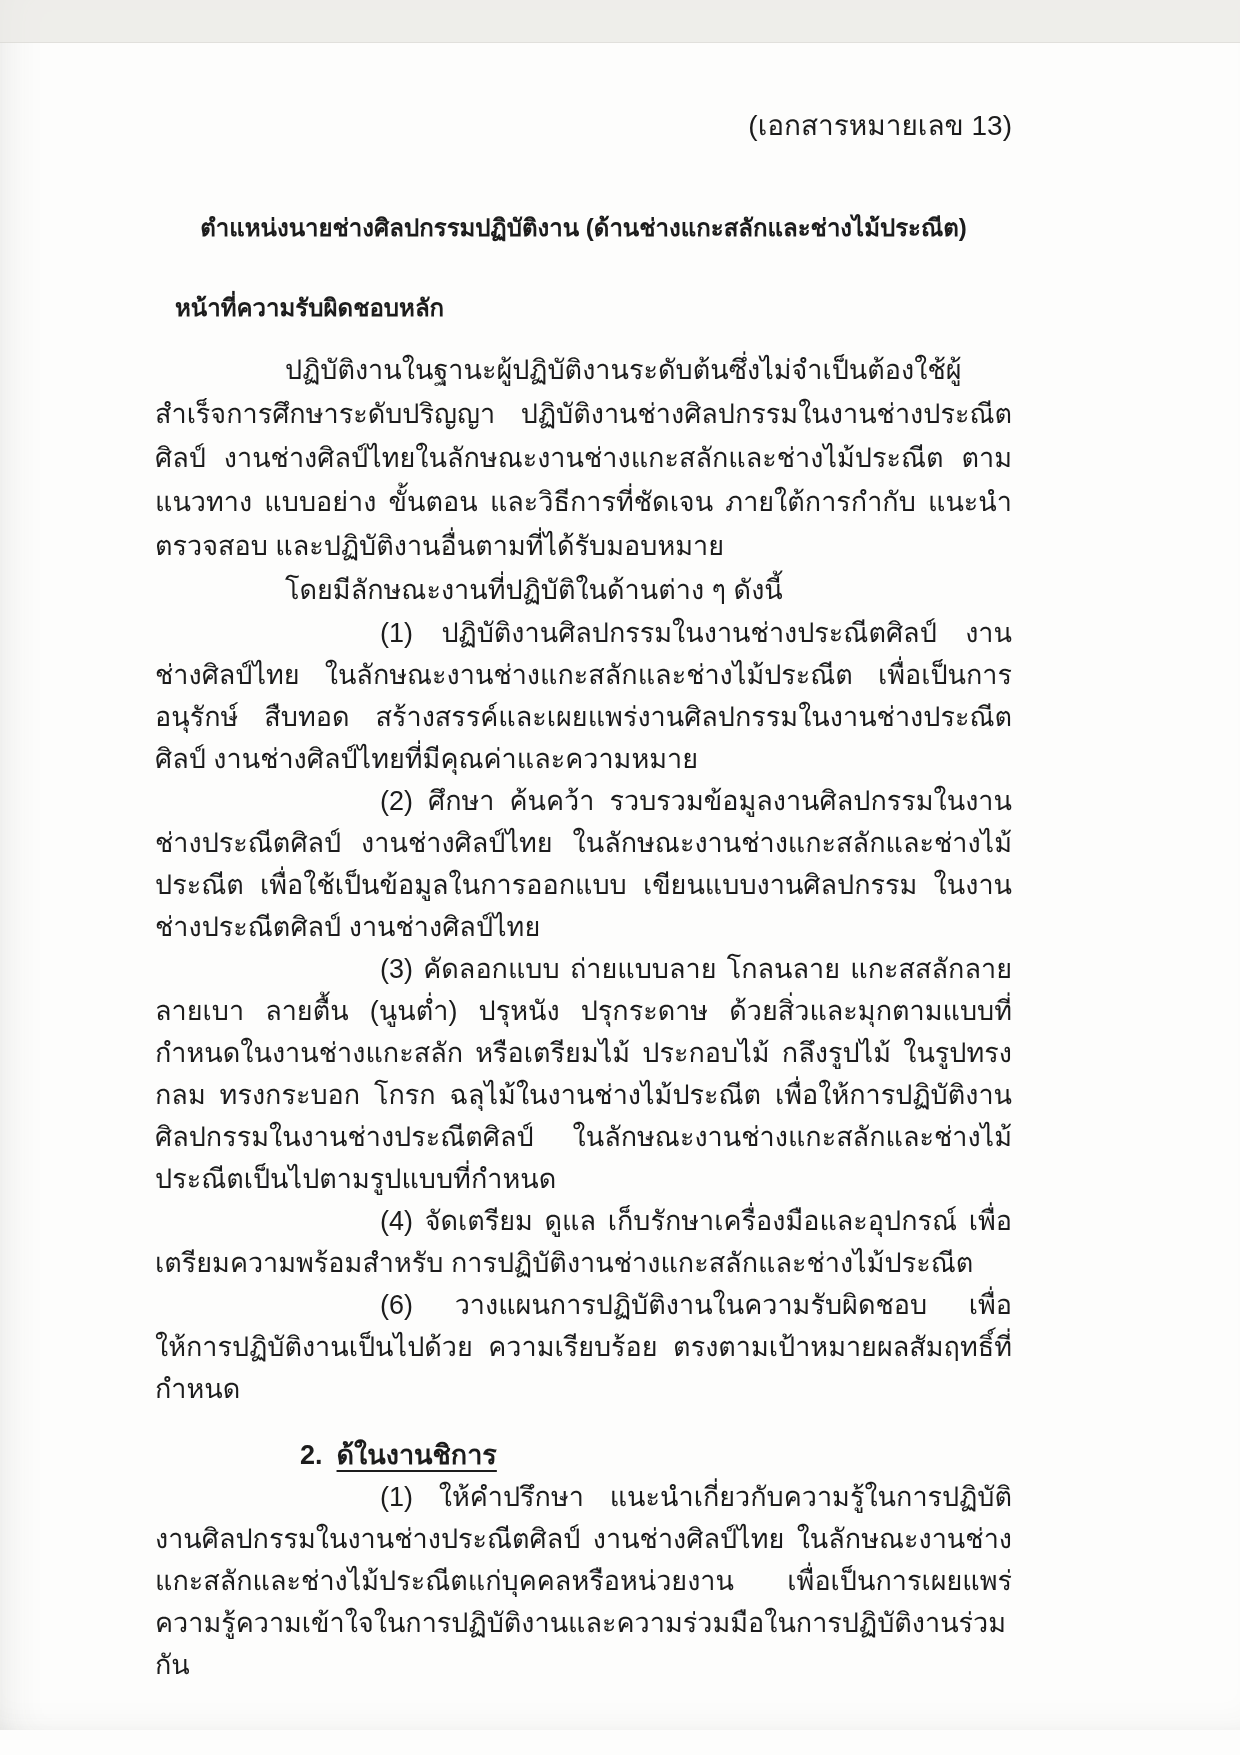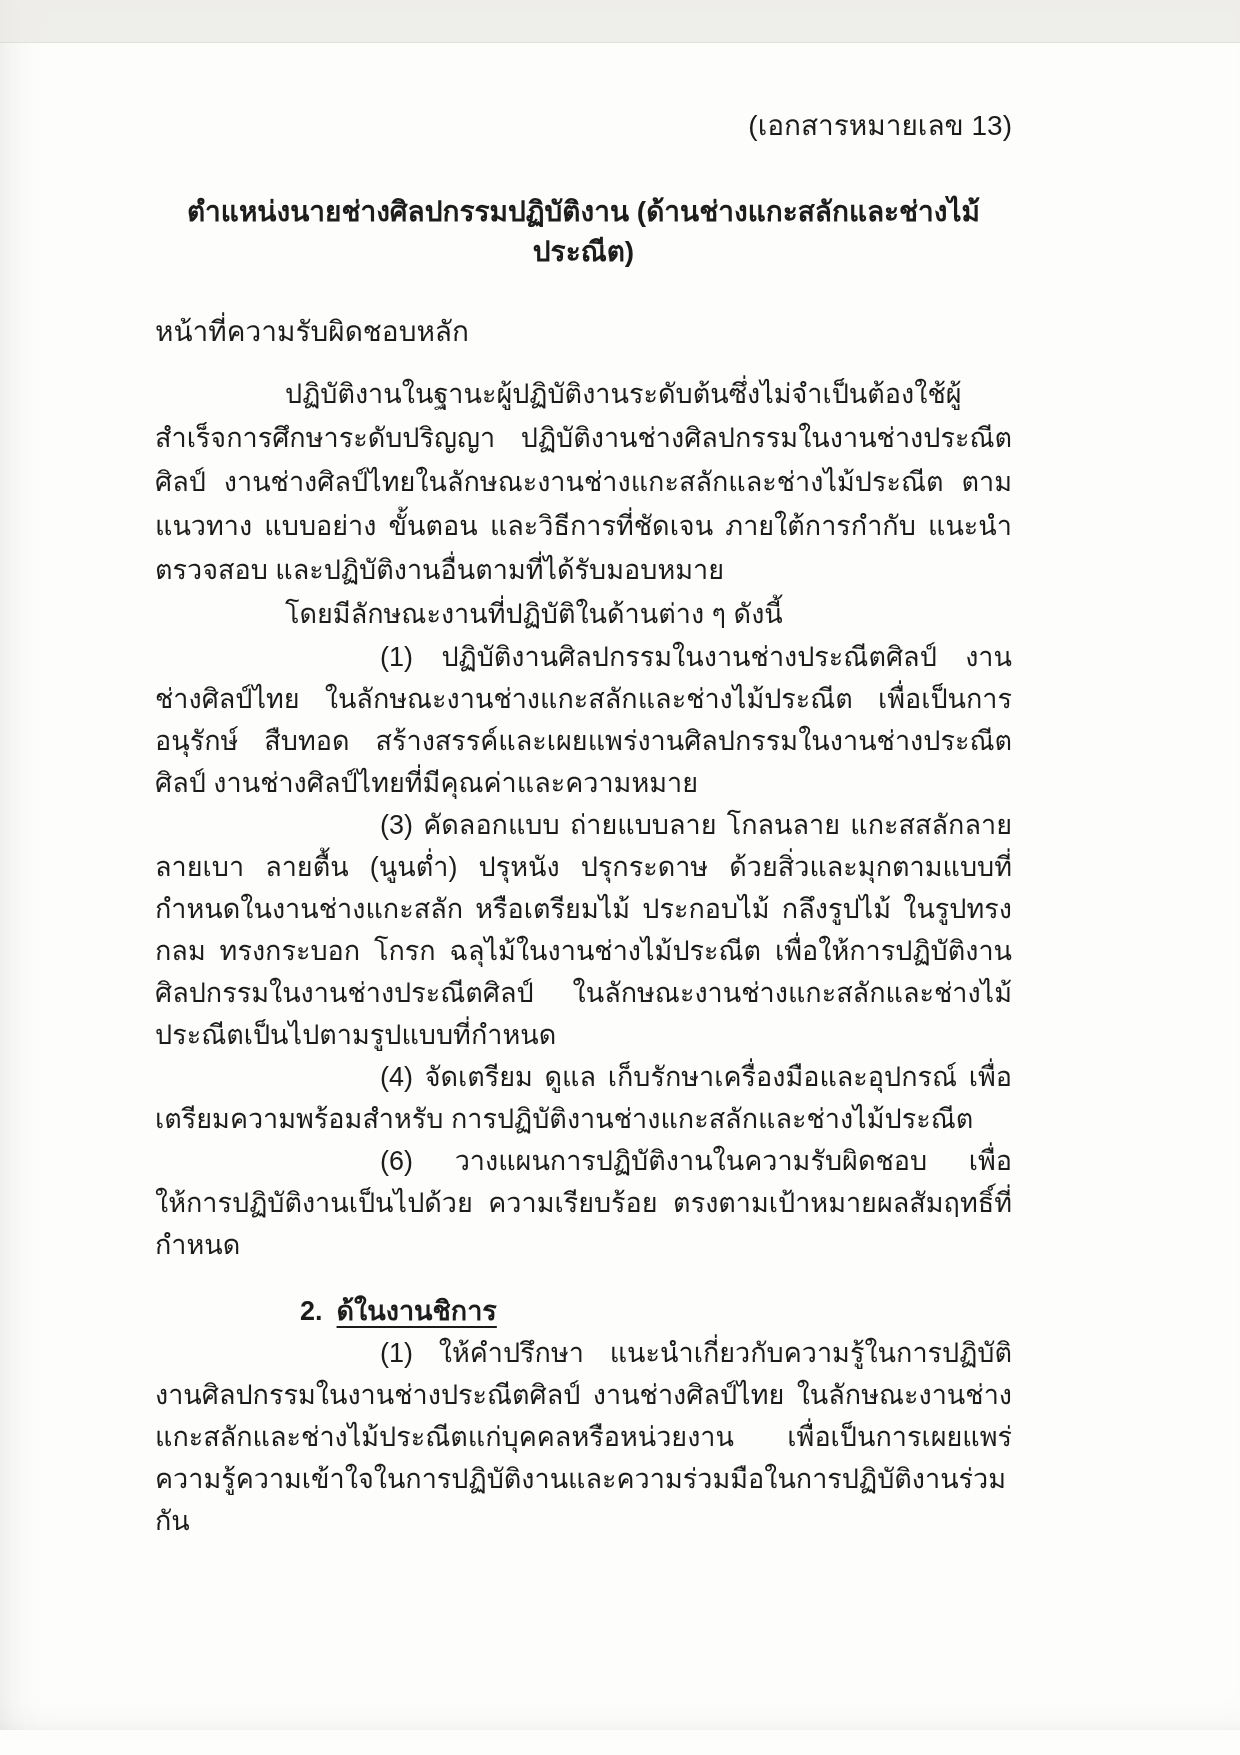--- a/index.html
+++ b/index.html
@@ -33,31 +33,32 @@
     font-size: 27px;
     line-height: 42px;
   }
   .doc-number {
     margin-top: 30px;
     text-align: right;
     font-size: 28px;
     line-height: 36px;
   }
   .doc-title {
-    margin-top: 48px;
+    margin-top: 64px;
     text-align: center;
-    font-size: 28px;
+    font-size: 24px;
     font-weight: 700;
     line-height: 40px;
   }
   .main-heading {
     margin-top: 40px;
-    font-size: 28px;
-    font-weight: 400;
+    font-size: 24px;
+    font-weight: 700;
     line-height: 40px;
+    margin-left: 20px;
   }
   p { margin: 0; }
   .intro {
     margin-top: 20px;
     line-height: 44px;
     text-indent: 130px;
     text-align: justify;
   }
   .lead-line {
     line-height: 44px;
@@ -94,20 +95,21 @@
     <div class="doc-title">ตำแหน่งนายช่างศิลปกรรมปฏิบัติงาน (ด้านช่างแกะสลักและช่างไม้ประณีต)</div>
 
     <div class="main-heading">หน้าที่ความรับผิดชอบหลัก</div>
 
     <p class="intro">ปฏิบัติงานในฐานะผู้ปฏิบัติงานระดับต้นซึ่งไม่จำเป็นต้องใช้ผู้สำเร็จการศึกษาระดับปริญญา ปฏิบัติงานช่างศิลปกรรมในงานช่างประณีตศิลป์ งานช่างศิลป์ไทยในลักษณะงานช่างแกะสลักและช่างไม้ประณีต ตามแนวทาง แบบอย่าง ขั้นตอน และวิธีการที่ชัดเจน ภายใต้การกำกับ แนะนำ ตรวจสอบ และปฏิบัติงานอื่นตามที่ได้รับมอบหมาย</p>
 
     <p class="lead-line">โดยมีลักษณะงานที่ปฏิบัติในด้านต่าง ๆ ดังนี้</p>
 
 
     <p class="item">(1) ปฏิบัติงานศิลปกรรมในงานช่างประณีตศิลป์ งานช่างศิลป์ไทย ในลักษณะงานช่างแกะสลักและช่างไม้ประณีต เพื่อเป็นการอนุรักษ์ สืบทอด สร้างสรรค์และเผยแพร่งานศิลปกรรมในงานช่างประณีตศิลป์ งานช่างศิลป์ไทยที่มีคุณค่าและความหมาย</p>
+    <p class="item">(2) ศึกษา ค้นคว้า รวบรวมข้อมูลงานศิลปกรรมในงานช่างประณีตศิลป์ งานช่างศิลป์ไทย ในลักษณะงานช่างแกะสลักและช่างไม้ประณีต เพื่อใช้เป็นข้อมูลในการออกแบบ เขียนแบบงานศิลปกรรม ในงานช่างประณีตศิลป์ งานช่างศิลป์ไทย</p>
     <p class="item">(3) คัดลอกแบบ ถ่ายแบบลาย โกลนลาย แกะสสลักลาย ลายเบา ลายตื้น (นูนต่ำ) ปรุหนัง ปรุกระดาษ ด้วยสิ่วและมุกตามแบบที่กำหนดในงานช่างแกะสลัก หรือเตรียมไม้ ประกอบไม้ กลึงรูปไม้ ในรูปทรงกลม ทรงกระบอก โกรก ฉลุไม้ในงานช่างไม้ประณีต เพื่อให้การปฏิบัติงานศิลปกรรมในงานช่างประณีตศิลป์ ในลักษณะงานช่างแกะสลักและช่างไม้ประณีตเป็นไปตามรูปแบบที่กำหนด</p>
     <p class="item">(4) จัดเตรียม ดูแล เก็บรักษาเครื่องมือและอุปกรณ์ เพื่อเตรียมความพร้อมสำหรับ การปฏิบัติงานช่างแกะสลักและช่างไม้ประณีต</p>
     <p class="item">(6) วางแผนการปฏิบัติงานในความรับผิดชอบ เพื่อให้การปฏิบัติงานเป็นไปด้วย ความเรียบร้อย ตรงตามเป้าหมายผลสัมฤทธิ์ที่กำหนด</p>
 
     <div class="section-heading sec2">
       <span class="sec-num">2.</span><span class="sec-title">ด้ในงานชิการ</span>
     </div>
 
     <p class="item">(1) ให้คำปรึกษา แนะนำเกี่ยวกับความรู้ในการปฏิบัติงานศิลปกรรมในงานช่างประณีตศิลป์ งานช่างศิลป์ไทย ในลักษณะงานช่างแกะสลักและช่างไม้ประณีตแก่บุคคลหรือหน่วยงาน เพื่อเป็นการเผยแพร่ ความรู้ความเข้าใจในการปฏิบัติงานและความร่วมมือในการปฏิบัติงานร่วมกัน</p>
 

